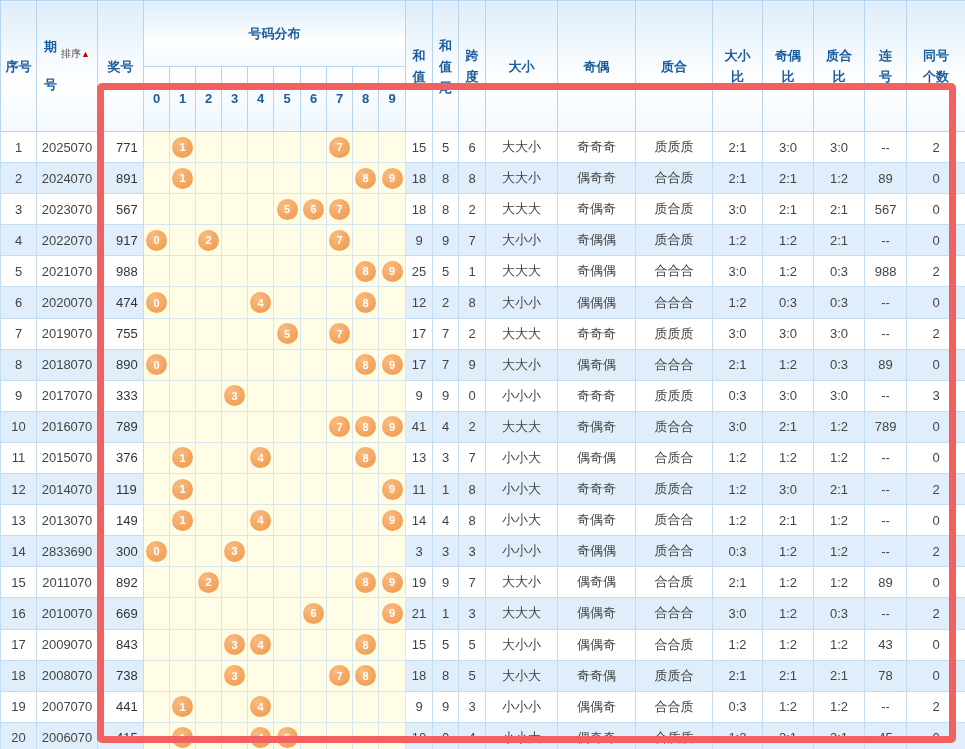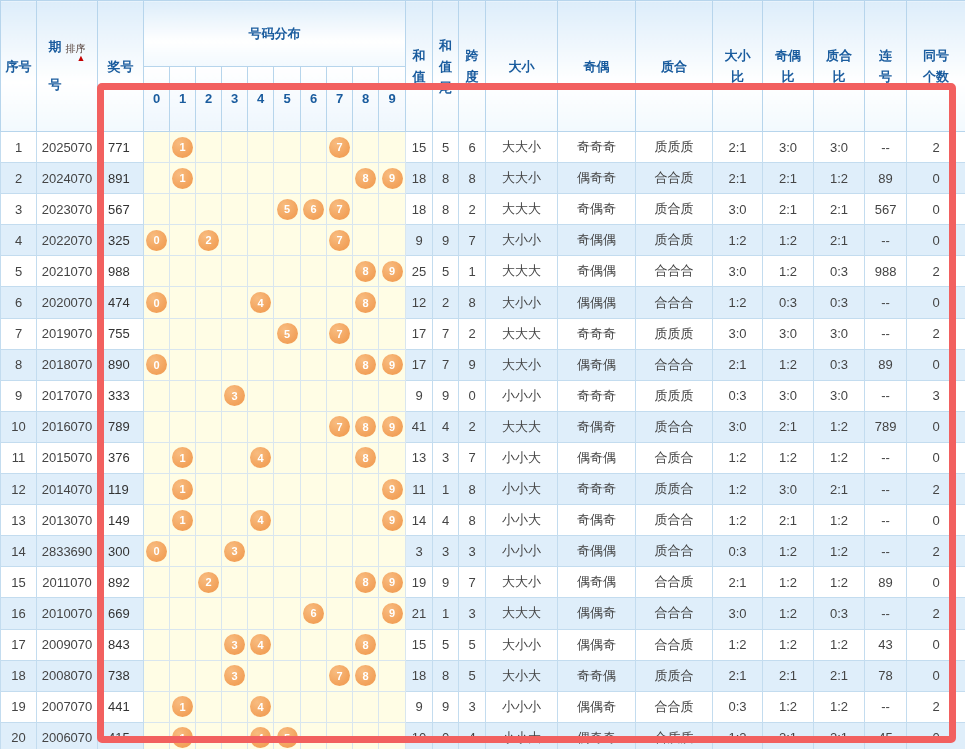--- a/index.html
+++ b/index.html
@@ -14,31 +14,31 @@
   }
   thead tr.digits th{
     background:linear-gradient(180deg,#ffffff 0%,#eef6fd 100%);
     line-height:42px;font-weight:bold;
   }
   thead tr:first-child th{height:44px;}
   thead tr.digits th{height:44px;}
   tbody tr{height:31.1px;}
   tbody td{font-size:13px;color:#444;text-align:center;background:#fff;}
   tbody tr:nth-child(even) td{background:var(--row-alt);}
-  tbody td.num{text-align:left;padding-left:10px;color:#333;margin-top:42px;}
+  tbody td.num{text-align:left;padding-left:18px;color:#333;margin-top:42px;}
   tbody td.dist{background:var(--dist-bg) !important;border-color:#d9e6ef;}
   .ball{
     display:inline-flex;align-items:center;justify-content:center;
     width:21px;height:21px;border-radius:50%;
     background:radial-gradient(circle at 35% 30%, #f8bc80, var(--ball) 70%);
     color:#fff;font-size:11px;font-weight:bold;vertical-align:middle;
   }
   .th-issue-wrap{display:flex;align-items:center;justify-content:center;gap:4px;height:88px;}
   .th-issue-lbl{white-space:pre-line;line-height:38px;}
-  .sort-widget{display:flex;flex-direction:column;align-items:flex-end;line-height:11px;margin-top:-26px;cursor:pointer;}
+  .sort-widget{display:flex;flex-direction:row;align-items:flex-end;line-height:11px;margin-top:-26px;cursor:pointer;}
   .sort-text{font-size:10px;color:#54403a;font-weight:normal;}
   .sort-arrow{font-size:9px;color:#c40000;line-height:9px;}
   .red-frame{
     position:absolute;left:97px;top:83px;width:859px;height:660px;
     border:7px solid var(--red-border);border-radius:5px;box-sizing:border-box;
     pointer-events:none;z-index:5;
   }
 </style>
 </head>
 <body>
@@ -195,21 +195,21 @@
           <td>质合质</td>
           <td>3:0</td>
           <td>2:1</td>
           <td>2:1</td>
           <td>567</td>
           <td>0</td>
         </tr>
         <tr>
           <td>4</td>
           <td>2022070</td>
-          <td class="num">325</td>
+          <td class="num">917</td>
           <td class="dist"><span class="ball">0</span></td>
           <td class="dist"></td>
           <td class="dist"><span class="ball">2</span></td>
           <td class="dist"></td>
           <td class="dist"></td>
           <td class="dist"></td>
           <td class="dist"></td>
           <td class="dist"><span class="ball">7</span></td>
           <td class="dist"></td>
           <td class="dist"></td>

